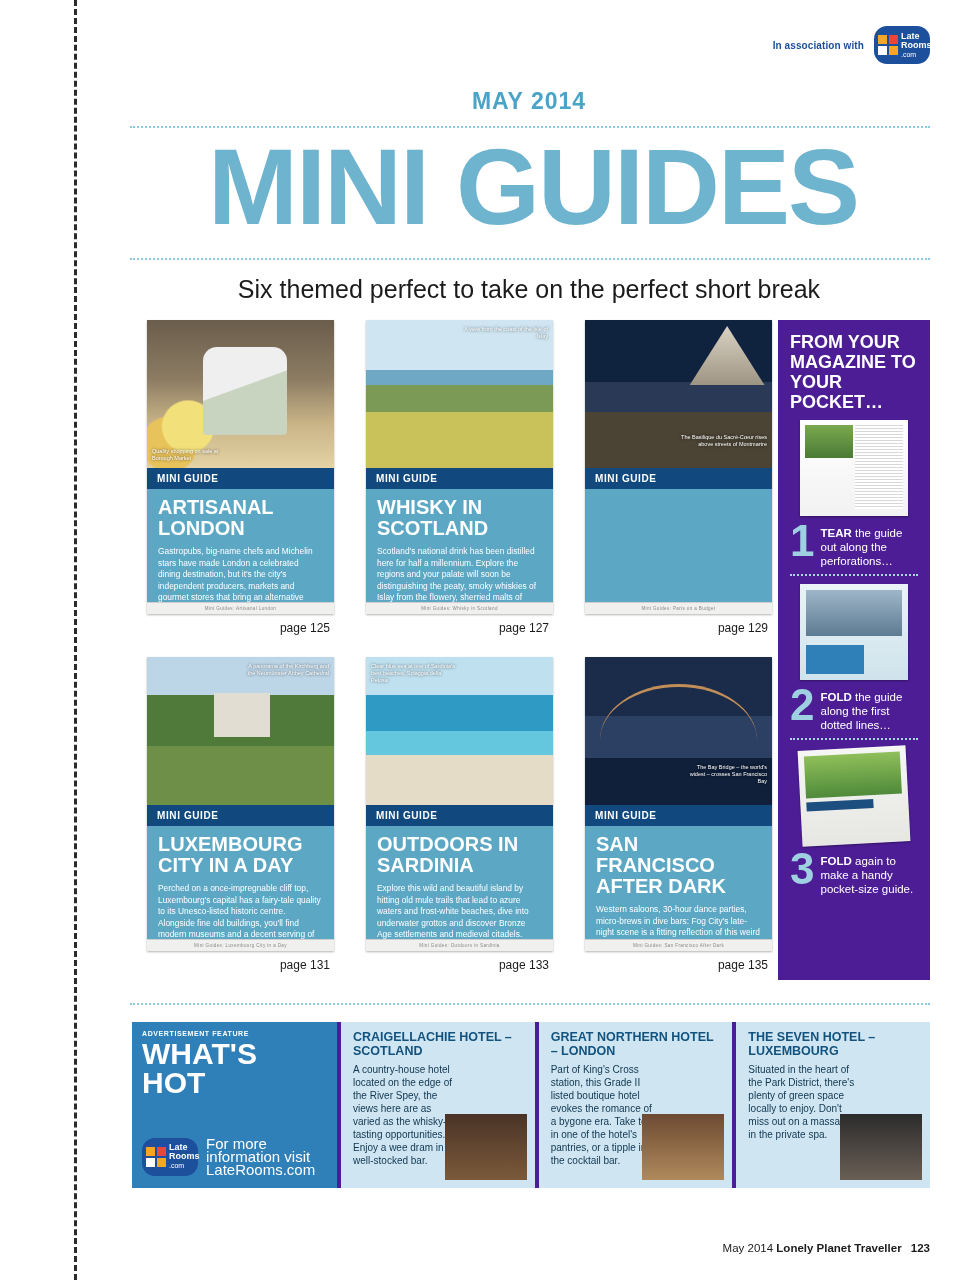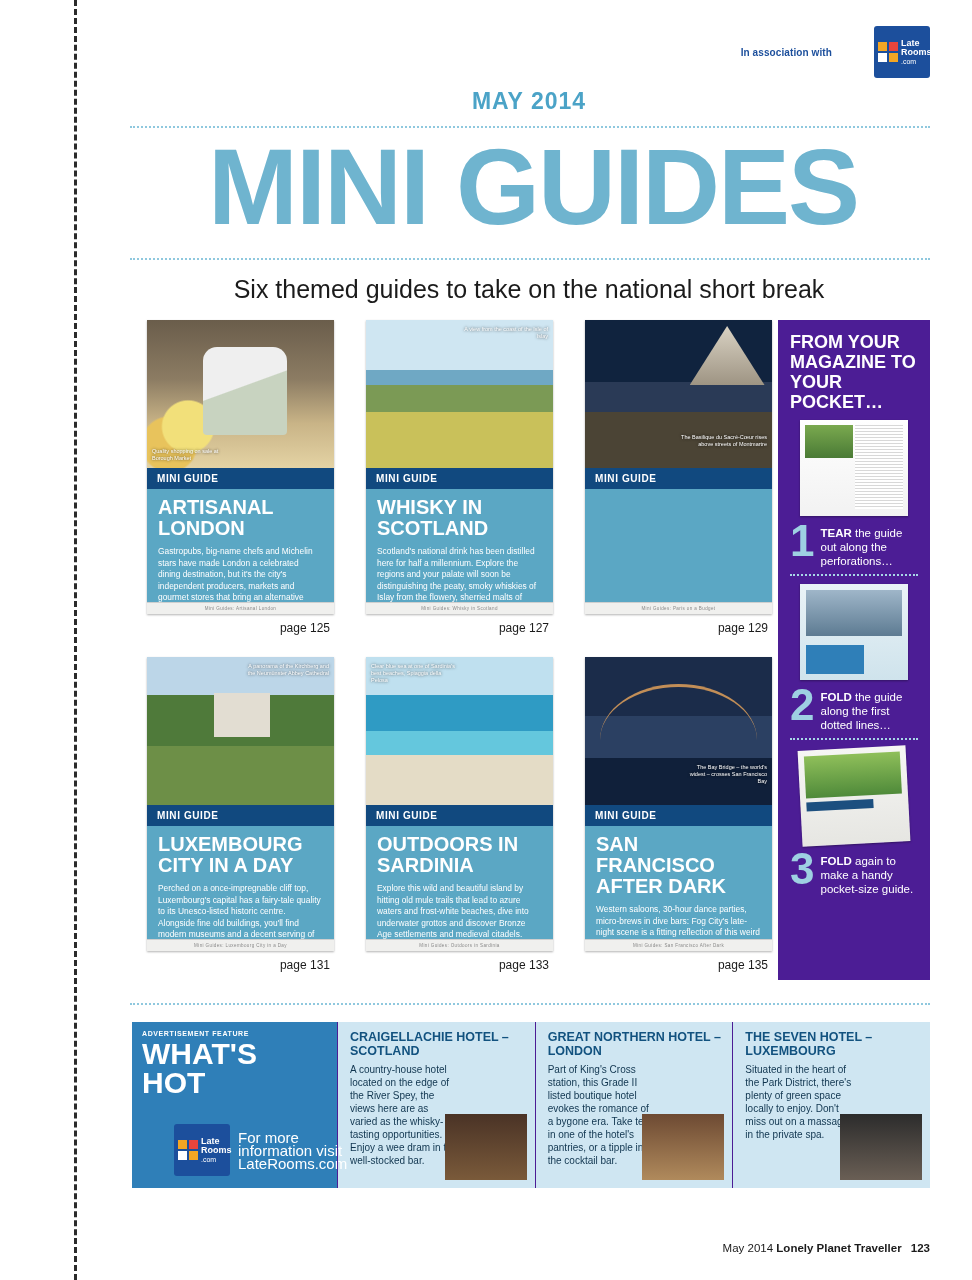--- a/index.html
+++ b/index.html
@@ -42,28 +42,27 @@
     gap: 10px;
   }
   .assoc-text {
     font-size: 10px;
     font-weight: bold;
     color: #1c4f9c;
     letter-spacing: .1px;
   }
   .laterooms-logo {
     width: 56px;
-    height: 52px;
+    height: 38px;
     background: #1c4f9c;
-    border-radius: 3px;
+    border-radius: 13px;
     display: flex;
     align-items: center;
     padding: 4px 4px;
     gap: 3px;
-    margin-left: 32px;
   }
   .lr-grid {
     width: 20px; height: 20px;
     display: grid;
     grid-template-columns: 1fr 1fr;
     grid-template-rows: 1fr 1fr;
     gap: 2px;
     flex: none;
   }
   .lr-grid i { display: block; background: #f5a623; }
@@ -360,21 +359,21 @@
     position: absolute;
     left: 10px; right: 10px; bottom: 12px;
     display: flex;
     align-items: center;
     gap: 8px;
   }
   .wh-left .foot .txt { font-size: 15px; line-height: 13px; }
   .wh-col {
     flex: 1;
     padding: 8px 10px 8px 12px;
-    border-left: 1px solid #4c1d95;
+    border-left: 4px solid #4c1d95;
     position: relative;
   }
   .wh-col h4 {
     font-size: 12.5px;
     line-height: 14px;
     font-weight: bold;
     color: #12527f;
     margin-bottom: 5px;
   }
   .wh-col p {
@@ -426,21 +425,21 @@
         <span>Rooms</span><br>
         <span class="dot">.com</span>
       </span>
     </span>
   </div>
 
   <div class="date-line">MAY 2014</div>
   <div class="rule r1"></div>
   <div class="mini-guides">MINI GUIDES</div>
   <div class="rule r2"></div>
-  <div class="subtitle">Six themed guides to take on the national short break</div>
+  <div class="subtitle">Six themed perfect to take on the perfect short break</div>
 
   <div class="cards">
 
     <div class="card-row">
 
       <div class="card-wrap">
         <div class="card">
           <div class="photo ph-market">
             <span class="caption tl">Quality shopping on sale at Borough Market</span>
           </div>

